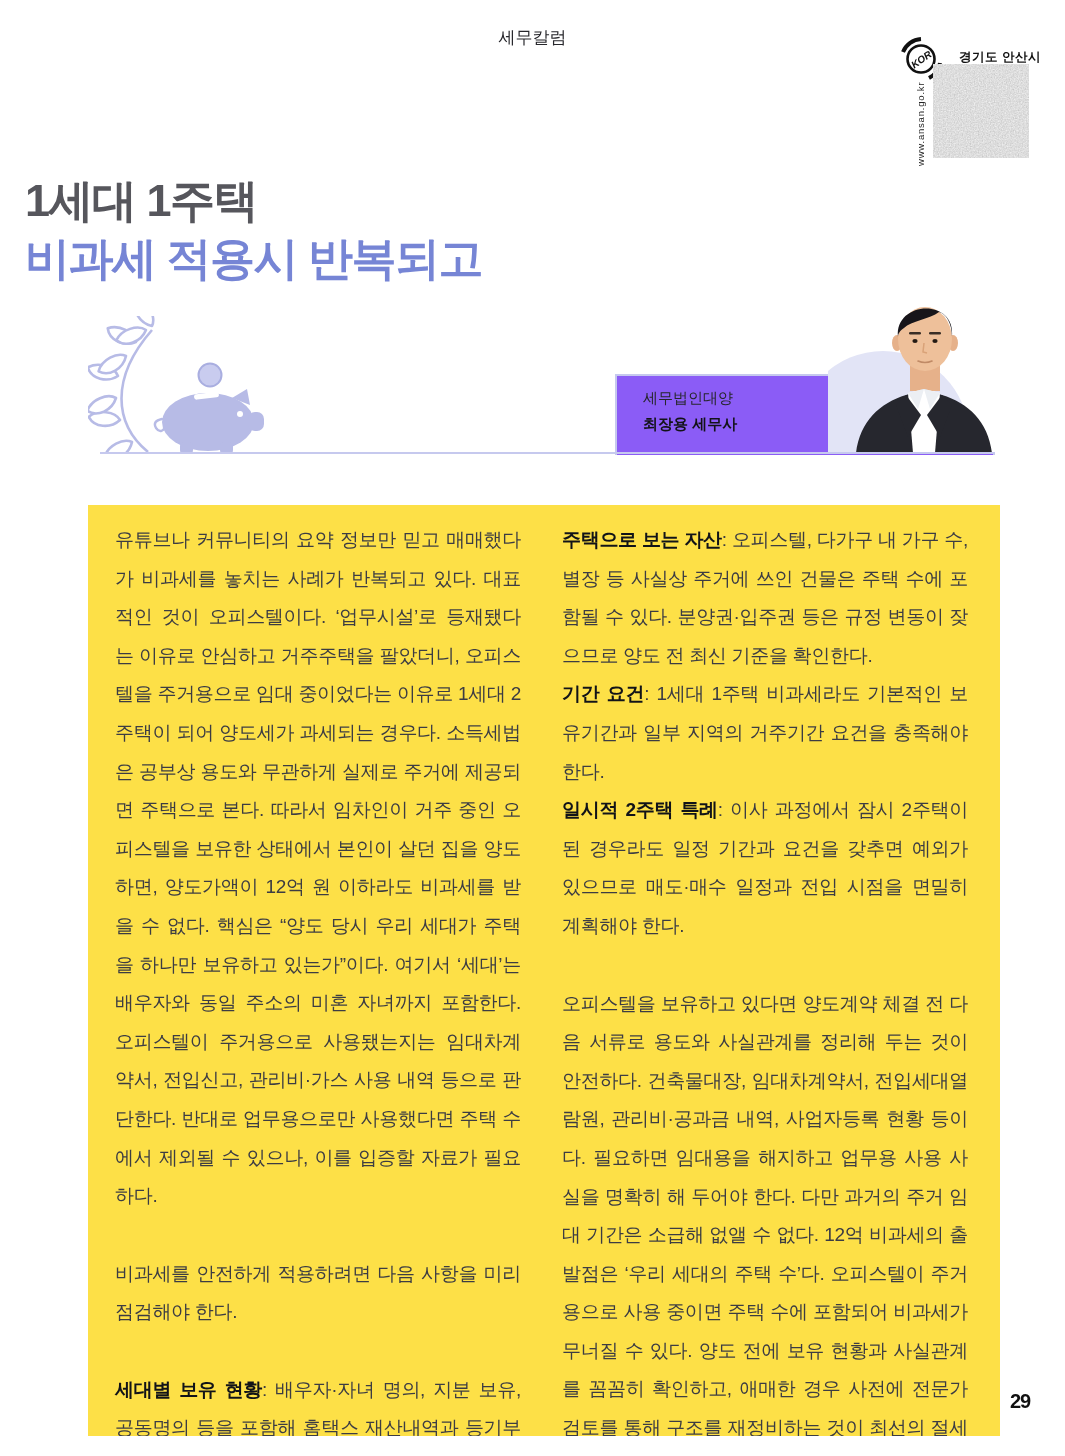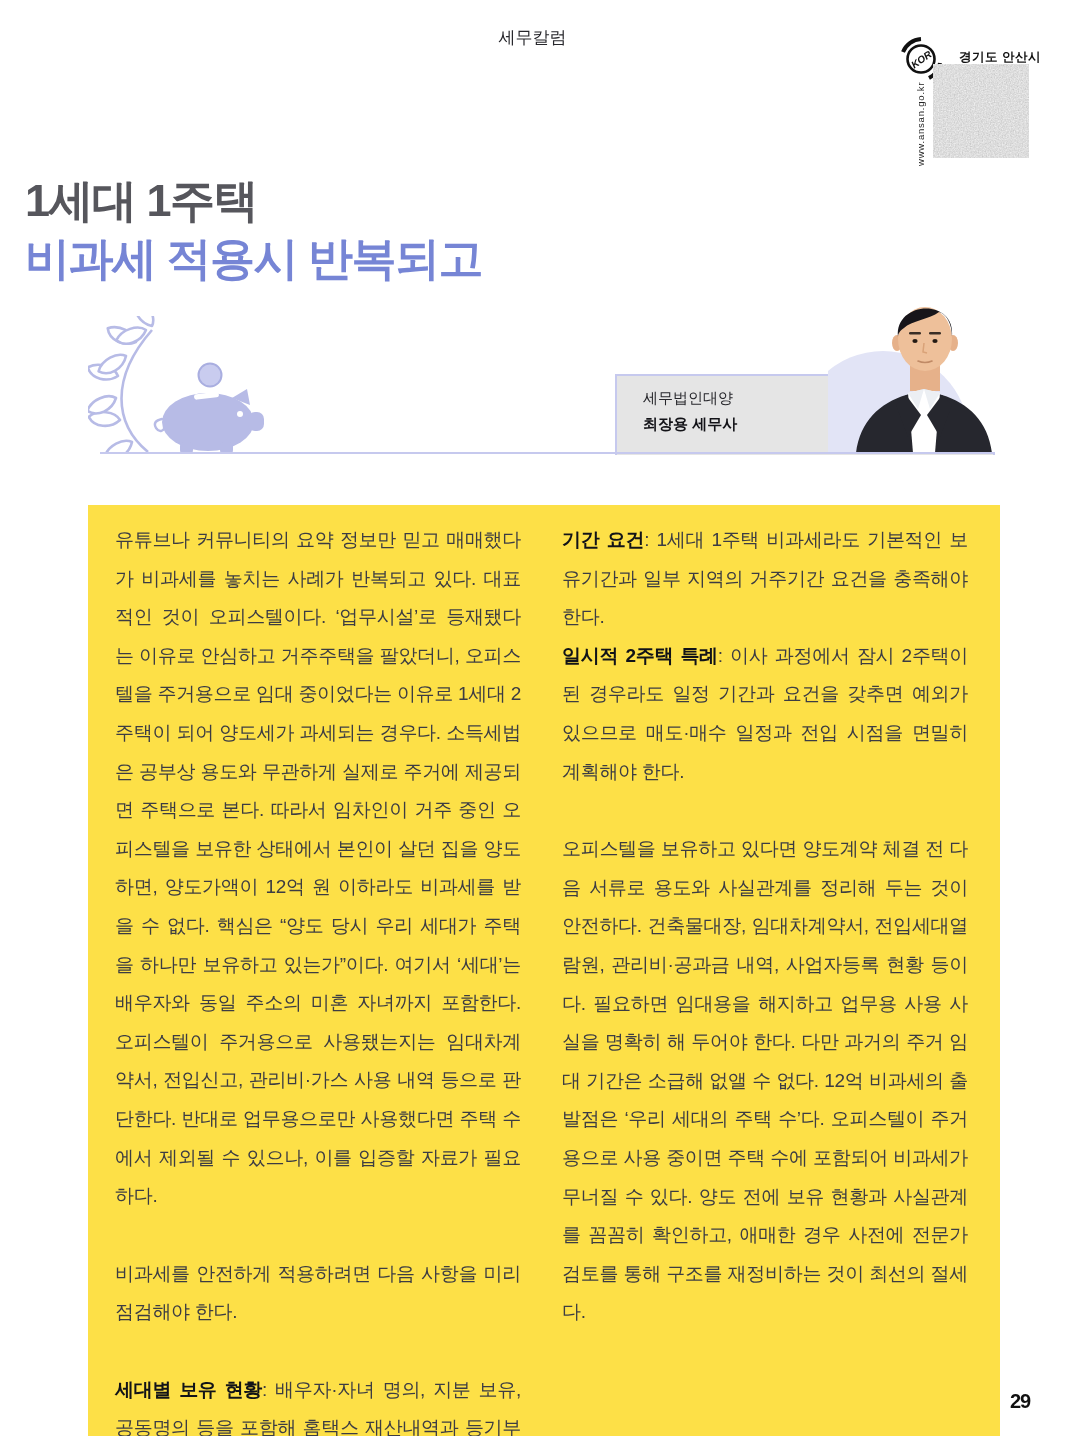--- a/index.html
+++ b/index.html
@@ -31,21 +31,21 @@
 
   
   .illus{position:absolute;left:88px;top:312px;width:235px;height:142px;}
   .leaves{position:absolute;left:0;top:4px;}
   .piggy{position:absolute;left:62px;top:50px;}
   .baseline{position:absolute;left:100px;top:452px;width:895px;height:2px;background:#c6c9ee;z-index:4;}
 
   
   .author-box{
     position:absolute;left:615px;top:374px;width:376px;height:79px;
-    background:#e5e5e5;border:2px solid #c6c9ee;border-bottom:none;
+    background:#8b5cf6;border:2px solid #c6c9ee;border-bottom:none;
     box-sizing:content-box;z-index:1;
   }
   .author-firm{margin:13px 0 0 26px;font-size:15px;color:#26262b;}
   .author-name{margin:7px 0 0 26px;font-size:15px;font-weight:700;color:#121217;}
   .photo{position:absolute;left:828px;top:285px;width:172px;height:168px;z-index:3;}
 
   
   .content{position:absolute;left:88px;top:505px;width:912px;height:951px;background:#fde047;}
   .col{position:absolute;top:16px;width:406px;}
   .col-left{left:27px;}
@@ -165,20 +165,21 @@
     </svg>
   </div>
 
   <div class="content">
     <div class="col col-left">
       <p class="para">유튜브나 커뮤니티의 요약 정보만 믿고 매매했다가 비과세를 놓치는 사례가 반복되고 있다. 대표적인 것이 오피스텔이다. ‘업무시설’로 등재됐다는 이유로 안심하고 거주주택을 팔았더니, 오피스텔을 주거용으로 임대 중이었다는 이유로 1세대 2주택이 되어 양도세가 과세되는 경우다. 소득세법은 공부상 용도와 무관하게 실제로 주거에 제공되면 주택으로 본다. 따라서 임차인이 거주 중인 오피스텔을 보유한 상태에서 본인이 살던 집을 양도하면, 양도가액이 12억 원 이하라도 비과세를 받을 수 없다. 핵심은 “양도 당시 우리 세대가 주택을 하나만 보유하고 있는가”이다. 여기서 ‘세대’는 배우자와 동일 주소의 미혼 자녀까지 포함한다. 오피스텔이 주거용으로 사용됐는지는 임대차계약서, 전입신고, 관리비·가스 사용 내역 등으로 판단한다. 반대로 업무용으로만 사용했다면 주택 수에서 제외될 수 있으나, 이를 입증할 자료가 필요하다.</p>
       <p class="para gap">비과세를 안전하게 적용하려면 다음 사항을 미리 점검해야 한다.</p>
       <p class="para gap"><b>세대별 보유 현황</b><span>: 배우자·자녀 명의, 지분 보유, 공동명의 등을 포함해 홈택스 재산내역과 등기부로 전체 보유 자산을 확인한다.</span></p>
     </div>
     <div class="col col-right">
+      <p class="para"><b>주택으로 보는 자산</b><span>: 오피스텔, 다가구 내 가구 수, 별장 등 사실상 주거에 쓰인 건물은 주택 수에 포함될 수 있다. 분양권·입주권 등은 규정 변동이 잦으므로 양도 전 최신 기준을 확인한다.</span></p>
       <p class="para"><b>기간 요건</b><span>: 1세대 1주택 비과세라도 기본적인 보유기간과 일부 지역의 거주기간 요건을 충족해야 한다.</span></p>
       <p class="para"><b>일시적 2주택 특례</b><span>: 이사 과정에서 잠시 2주택이 된 경우라도 일정 기간과 요건을 갖추면 예외가 있으므로 매도·매수 일정과 전입 시점을 면밀히 계획해야 한다.</span></p>
       <p class="para gap">오피스텔을 보유하고 있다면 양도계약 체결 전 다음 서류로 용도와 사실관계를 정리해 두는 것이 안전하다. 건축물대장, 임대차계약서, 전입세대열람원, 관리비·공과금 내역, 사업자등록 현황 등이다. 필요하면 임대용을 해지하고 업무용 사용 사실을 명확히 해 두어야 한다. 다만 과거의 주거 임대 기간은 소급해 없앨 수 없다. 12억 비과세의 출발점은 ‘우리 세대의 주택 수’다. 오피스텔이 주거용으로 사용 중이면 주택 수에 포함되어 비과세가 무너질 수 있다. 양도 전에 보유 현황과 사실관계를 꼼꼼히 확인하고, 애매한 경우 사전에 전문가 검토를 통해 구조를 재정비하는 것이 최선의 절세다.</p>
     </div>
   </div>
 
   <div class="pageno">29</div>
 
 </div>
 

